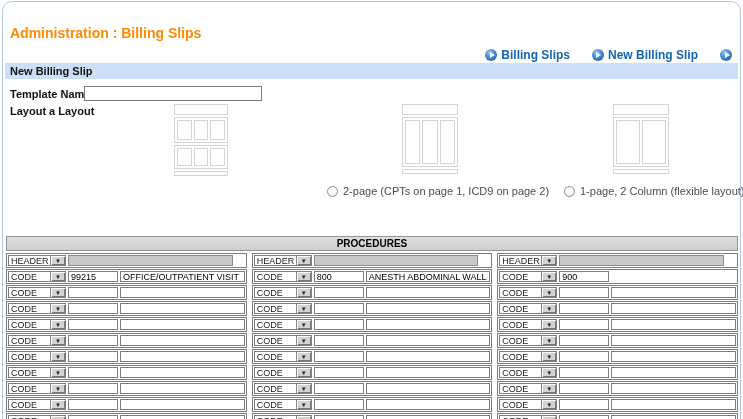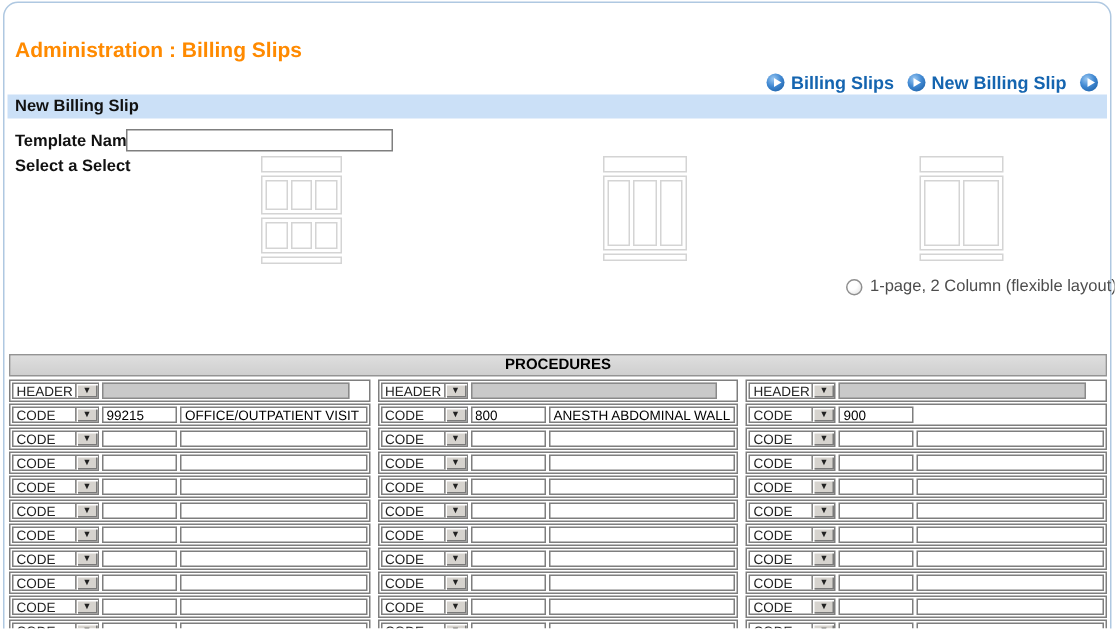--- a/index.html
+++ b/index.html
@@ -9,21 +9,21 @@
   }
   
   .panel-frame{
     position:absolute;left:2px;top:1px;width:737px;height:430px;
     border:1px solid #AFC8E1;border-radius:10px 10px 0 0;background:#fff;
   }
   .page-title{
     position:absolute;left:10px;top:25px;font-size:14px;font-weight:bold;color:#FF8A00;
   }
   
-  .nav{position:absolute;right:7px;top:48px;display:flex;gap:9px;align-items:center;}
+  .nav{position:absolute;right:7px;top:48px;display:flex;gap:22px;align-items:center;}
   .nav a{display:flex;align-items:center;text-decoration:none;cursor:pointer;}
   .nav .ico{
     width:12px;height:12px;border-radius:50%;margin-right:4px;flex:0 0 auto;
     background:radial-gradient(circle at 38% 30%,#9AC8F2 0%,#4088D2 45%,#14579C 100%);
     display:flex;align-items:center;justify-content:center;
   }
   .nav .ico::after{content:"";display:block;margin-left:2px;
     border-left:5px solid #fff;border-top:3px solid transparent;border-bottom:3px solid transparent;}
   .nav .lbl{font-size:12px;font-weight:bold;color:#1565B0;}
   
@@ -96,21 +96,21 @@
     <a>
       <span class="ico"></span>
     </a>
   </div>
 
 <div class="section-bar">New Billing Slip</div>
 
 <div class="fld-label" style="top:88px;">Template Name</div>
 <input class="tpl-input" value="" style="">
 
-<div class="fld-label" style="top:105px;">Select a Select</div>
+<div class="fld-label" style="top:105px;">Layout a Layout</div>
 
 <div class="layout-zone" id="layout-zone">
     <div class="thumb" style="width: 54px; left: 174px;">
       <div class="t-rect" style="height: 9px;"></div>
       <div class="t-block" style="height: 20px;">
         <div class="t-col"></div>
         <div class="t-col"></div>
         <div class="t-col"></div>
       </div>
       <div class="t-block" style="height: 18px;">
@@ -122,20 +122,24 @@
     </div>
     <div class="thumb" style="width: 56px; left: 402px;">
       <div class="t-rect" style="height: 9px;"></div>
       <div class="t-block" style="height: 44px;">
         <div class="t-col"></div>
         <div class="t-col"></div>
         <div class="t-col"></div>
       </div>
       <div class="t-rect" style="height: 3px;"></div>
     </div>
+    <div class="radio-group" style="left: 327px;">
+      <span class="radio"></span>
+      <span class="radio-label">2-page (CPTs on page 1, ICD9 on page 2)</span>
+    </div>
     <div class="thumb" style="width: 56px; left: 613px;">
       <div class="t-rect" style="height: 9px;"></div>
       <div class="t-block" style="height: 44px;">
         <div class="t-col"></div>
         <div class="t-col"></div>
       </div>
       <div class="t-rect" style="height: 3px;"></div>
     </div>
     <div class="radio-group" style="left: 564px;">
       <span class="radio"></span>

